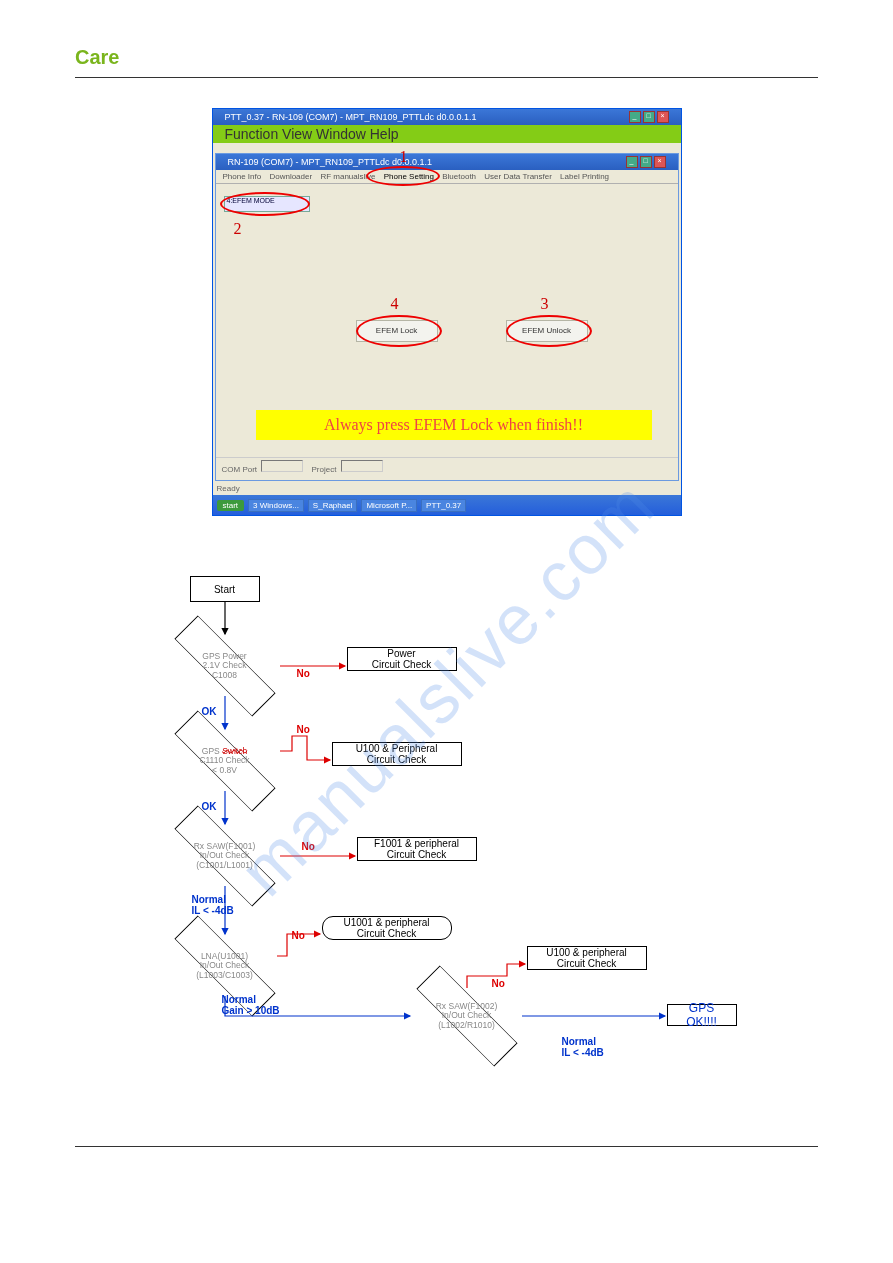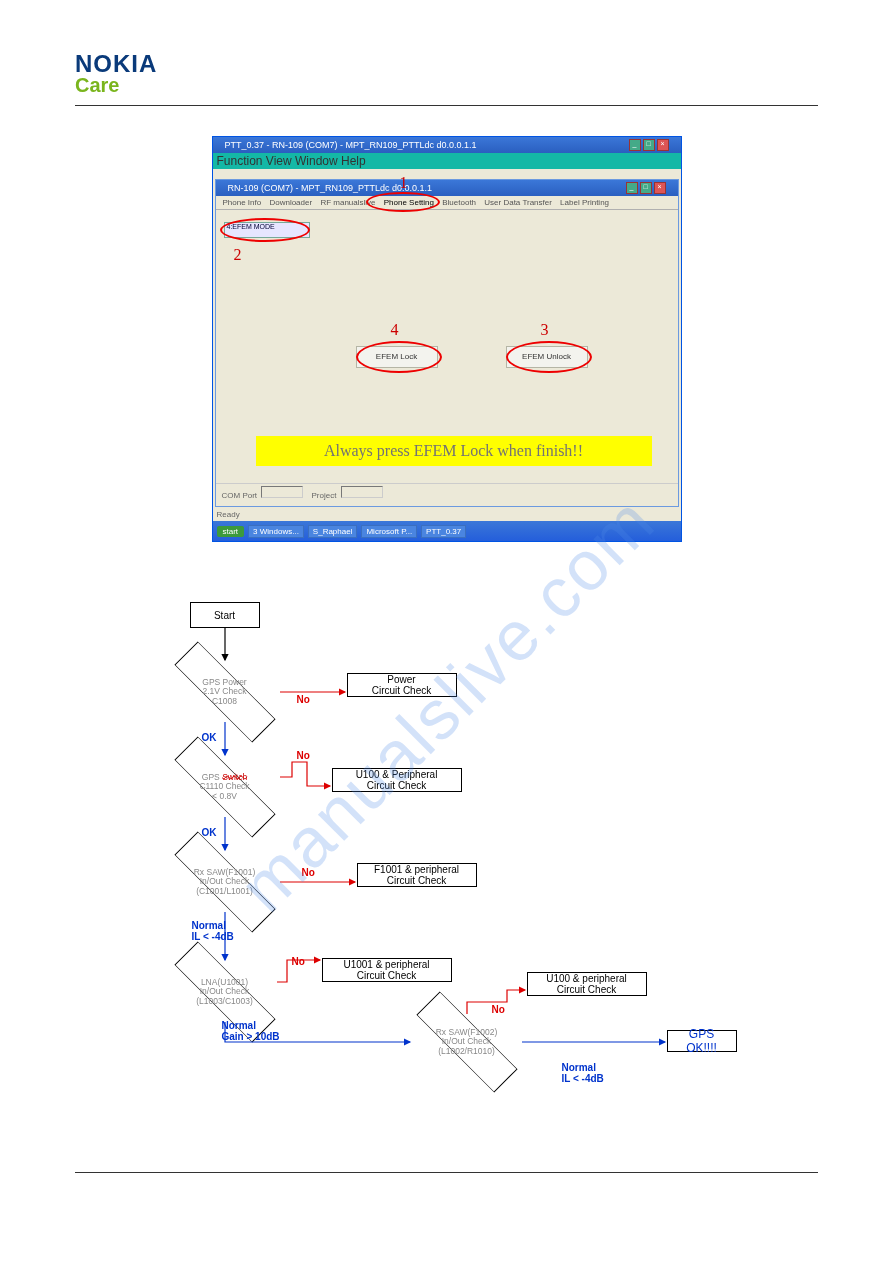--- a/index.html
+++ b/index.html
@@ -58,23 +58,23 @@
     padding: 2px 12px;
     display: flex;
     justify-content: space-between;
     align-items: center;
   }
   .titlebar-btns { display:flex; gap:2px;}
   .titlebar-btn { width:10px;height:10px;background:#d55;border:1px solid #933;font-size:7px;line-height:8px;text-align:center;color:#fff;}
   .titlebar-btn.min{background:#4a8;}
   .titlebar-btn.max{background:#4a8;}
   .menubar {
-    background:#14b8a6;
-    font-size:12px;
-    padding:1px 4px;
+    background:#84cc16;
+    font-size:14px;
+    padding:1px 12px;
     color:#333;
   }
   .inner-win {
     margin:2px;
     border:1px solid #6b9ae0;
   }
   .inner-body {
     background:#ece9d8;
     position:relative;
     height:310px;
@@ -120,21 +120,21 @@
     line-height:20px;
   }
   .yellow-banner {
     position:absolute;
     left:40px; bottom:40px;
     width:380px;
     background:#ffff00;
     padding:6px 8px;
     font-family:"Times New Roman",serif;
     font-size:16px;
-    color:#737373;
+    color:#ef4444;
     text-align:center;
   }
   .statusbar {
     position:absolute;
     left:0;right:0;bottom:0;
     height:18px;
     background:#ece9d8;
     border-top:1px solid #ccc;
     font-size:8px;
     color:#666;
@@ -245,21 +245,20 @@
   }
 </style>
 </head>
 <body>
 
 <div class="page">
 
   <div class="watermark">manualslive.com</div>
 
   <div class="logo">
-    <div class="logo-nokia">NOKIA</div>
     <div class="logo-care">Care</div>
   </div>
   <hr class="hr">
 
   <div class="screenshot">
     <div class="win-outer">
       <div class="titlebar">
         <span>PTT_0.37 - RN-109 (COM7) - MPT_RN109_PTTLdc d0.0.0.1.1</span>
         <div class="titlebar-btns">
           <div class="titlebar-btn min">_</div>
@@ -367,21 +366,21 @@
     </div>
 
     <div class="fc-diamond" style="left:93px;top:390px;">
       <div class="dshape"></div>
       <div class="dtext">
         <span>LNA(U1001)</span>
         <span>In/Out Check</span>
         <span>(L1003/C1003)</span>
       </div>
     </div>
-    <div class="fc-box fc-result" style="left:245px;top:386px;width:130px;">
+    <div class="fc-box fc-result" style="left:245px;top:370px;width:130px;border-radius:11px;">
       <div><span>U1001 &amp; peripheral</span><br><span>Circuit Check</span></div>
     </div>
 
     <div class="fc-diamond" style="left:335px;top:440px;">
       <div class="dshape"></div>
       <div class="dtext">
         <span>Rx SAW(F1002)</span>
         <span>In/Out Check</span>
         <span>(L1002/R1010)</span>
       </div>

